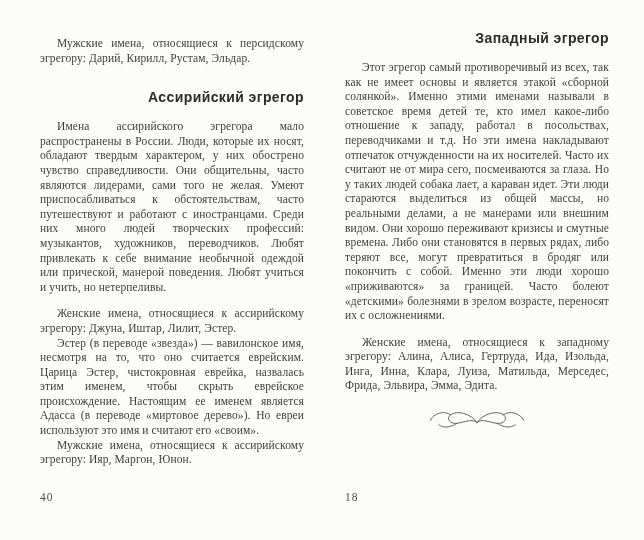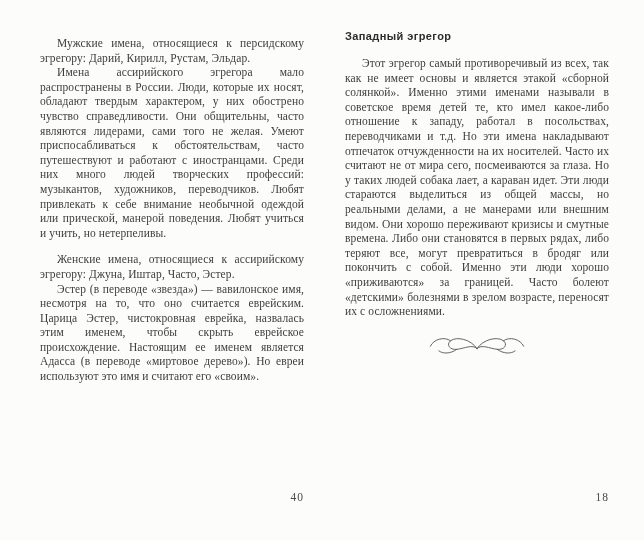--- a/index.html
+++ b/index.html
@@ -28,70 +28,73 @@
     line-height: 14.6px;
     color: #3e3e3e;
     text-align: justify;
     text-indent: 17px;
     letter-spacing: 0.1px;
   }
   .gap { margin-top: 12px; }
 
   .heading {
     margin: 24px 0 14px 0;
-    text-align: left;
+    text-align: right;
     font-family: "Liberation Sans", sans-serif;
     font-weight: bold;
-    font-size: 11px;
+    font-size: 14px;
     letter-spacing: 0.4px;
     color: #2c2c2c;
   }
   .page-right .heading { margin-top: 30px; }
   .page-left .first-para { margin-top: 36px; }
 
   .page-number {
     position: absolute;
     top: 491px;
     left: 0;
     width: 100%;
-    text-align: right;
+    text-align: left;
     font-size: 11.5px;
     color: #4a4a4a;
     letter-spacing: 1px;
   }
   .ornament-wrap {
     margin-top: 14px;
     text-align: center;
   }
 </style>
 </head>
 <body>
 
 <div class="spread">
 
   <div class="page page-left">
     <p class="p first-para">Мужские имена, относящиеся к персидскому эгрегору: Дарий, Кирилл, Рустам, Эльдар.</p>
 
+    <h2 class="heading">Ассирийский эгрегор</h2>
 
     <p class="p">Имена ассирийского эгрегора мало распространены в России. Люди, которые их носят, обладают твердым характером, у них обострено чувство справедливости. Они общительны, часто являются лидерами, сами того не желая. Умеют приспосабливаться к обстоятельствам, часто путешествуют и работают с иностранцами. Среди них много людей творческих профессий: музыкантов, художников, переводчиков. Любят привлекать к себе внимание необычной одеждой или прической, манерой поведения. Любят учиться и учить, но нетерпеливы.</p>
 
-    <p class="p gap">Женские имена, относящиеся к ассирийскому эгрегору: Джуна, Иштар, Часто, Эстер.</p>
+    <p class="p gap">Женские имена, относящиеся к ассирийскому эгрегору: Джуна, Иштар, Лилит, Эстер.</p>
 
     <p class="p">Эстер (в переводе «звезда») — вавилонское имя, несмотря на то, что оно считается еврейским. Царица Эстер, чистокровная еврейка, назвалась этим именем, чтобы скрыть еврейское происхождение. Настоящим ее именем является Адасса (в переводе «миртовое дерево»). Но евреи используют это имя и считают его «своим».</p>
 
+    <p class="p">Мужские имена, относящиеся к ассирийскому эгрегору: Ияр, Маргон, Юнон.</p>
 
 
     <div class="page-number">40</div>
   </div>
 
   <div class="page page-right">
     <h2 class="heading">Западный эгрегор</h2>
 
     <p class="p">Этот эгрегор самый противоречивый из всех, так как не имеет основы и является этакой «сборной солянкой». Именно этими именами называли в советское время детей те, кто имел какое-либо отношение к западу, работал в посольствах, переводчиками и т.д. Но эти имена накладывают отпечаток отчужденности на их носителей. Часто их считают не от мира сего, посмеиваются за глаза. Но у таких людей собака лает, а караван идет. Эти люди стараются выделиться из общей массы, но реальными делами, а не манерами или внешним видом. Они хорошо переживают кризисы и смутные времена. Либо они становятся в первых рядах, либо теряют все, могут превратиться в бродяг или покончить с собой. Именно эти люди хорошо «приживаются» за границей. Часто болеют «детскими» болезнями в зрелом возрасте, переносят их с осложнениями.</p>
 
+    <p class="p gap">Женские имена, относящиеся к западному эгрегору: Алина, Алиса, Гертруда, Ида, Изольда, Инга, Инна, Клара, Луиза, Матильда, Мерседес, Фрида, Эльвира, Эмма, Эдита.</p>
 
 
     <div class="ornament-wrap">
       <svg width="112" height="28" viewBox="0 0 140 36" aria-hidden="true">
         <g stroke="#5a5a5a" stroke-width="1.2" fill="none" stroke-linecap="round">
           <path id="fl" d="M70 20 C62 8 44 4 36 10 C30 15 35 22 44 21 C54 20 64 14 70 20
                            M36 10 C28 4 14 8 10 17
                            M44 21 C36 27 26 27 21 23"></path>
           <use href="#fl" transform="translate(140,0) scale(-1,1)"></use>
         </g>

